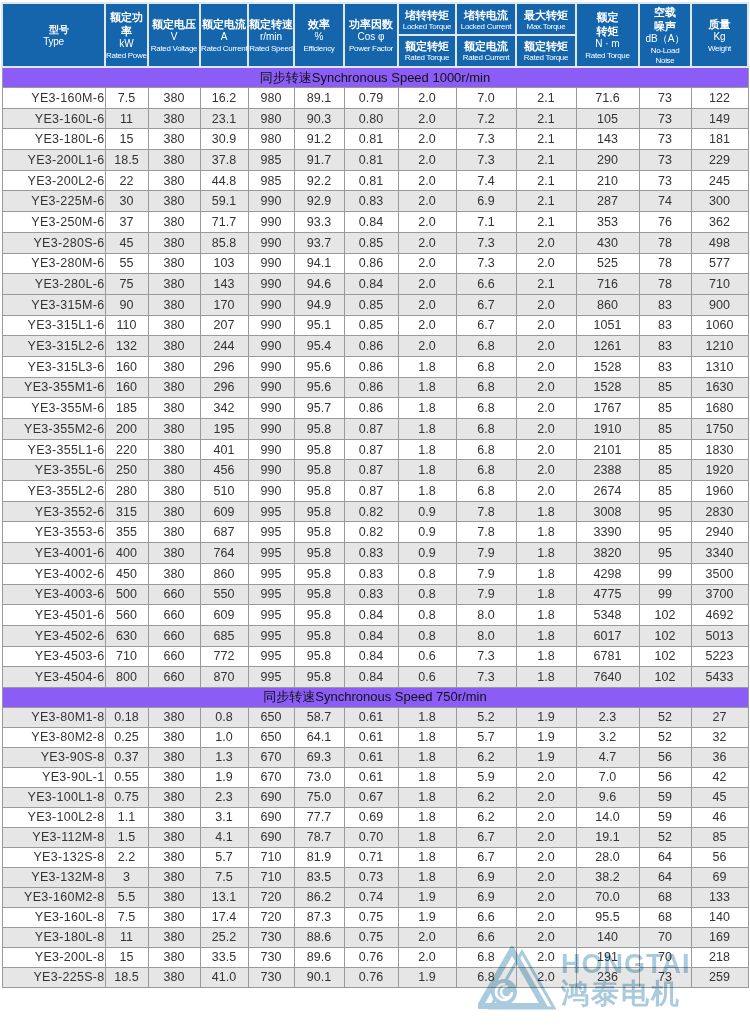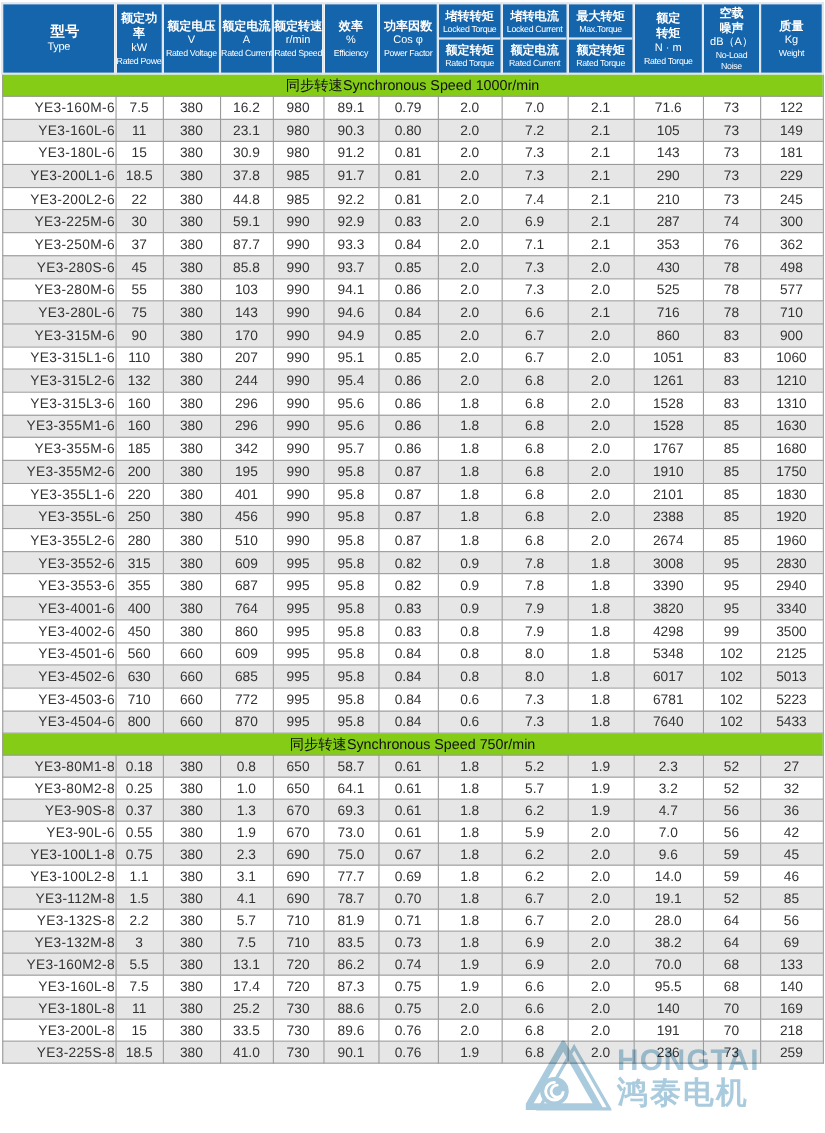--- a/index.html
+++ b/index.html
@@ -12,34 +12,34 @@
   }
   
   thead th{
     background:#1565ad;color:#fff;font-weight:normal;padding:0;
     border:2px solid #dfe7ee;vertical-align:middle;height:62px;text-align:center;
     overflow:hidden;
   }
   .h-zh{font-size:11px;font-weight:bold;line-height:1.3;}
   .h-unit{font-size:10px;line-height:1.25;}
   .h-en{font-size:8px;letter-spacing:-0.3px;line-height:1.2;white-space:nowrap;}
-  th[data-name="col-header-type"] .h-zh{font-size:13px;margin-left:11px;}
+  th[data-name="col-header-type"] .h-zh{font-size:10px;margin-left:11px;}
   th[data-name="col-header-type"] .h-en{font-size:10px;}
   .split-top,.split-bottom{height:29px;display:flex;flex-direction:column;justify-content:center;}
   .split-bottom{border-top:2px solid #dfe7ee;}
   
   tbody td{
     border:1px solid #9a9a9a;background:#fff;color:#333;
     text-align:center;font-size:12.5px;padding:0;
   }
   tr.s0 td{height:19.7px;}
   tr.s1 td{height:19px;}
   tr.shade td{background:#e6e6e6;}
   td.type{text-align:right;padding-left:6px;letter-spacing:0.3px;}
-  tr.section-row td{background:#84cc16;height:19px;font-size:13px;color:#111;}
+  tr.section-row td{background:#8b5cf6;height:19px;font-size:13px;color:#111;}
   
   .watermark{
     position:absolute;left:478px;top:946px;display:flex;align-items:center;
     color:#a9cbdd;z-index:5;pointer-events:none;mix-blend-mode:multiply;
   }
   .wm-logo{flex:0 0 auto;}
   .wm-text{margin-left:5px;}
   .wm-line1{font-size:27px;font-weight:bold;letter-spacing:1px;line-height:29px;white-space:nowrap;}
   .wm-line2{font-size:28px;font-weight:bold;letter-spacing:2px;line-height:30px;white-space:nowrap;}
 </style>
@@ -240,21 +240,21 @@
           <td data-name="cell-locked-current-ratio">6.9</td>
           <td data-name="cell-max-torque-ratio">2.1</td>
           <td data-name="cell-rated-torque">287</td>
           <td data-name="cell-no-load-noise">74</td>
           <td data-name="cell-weight">300</td>
         </tr>
         <tr class="s0" data-name="table-row">
           <td data-name="cell-type" class="type">YE3-250M-6</td>
           <td data-name="cell-rated-power">37</td>
           <td data-name="cell-rated-voltage">380</td>
-          <td data-name="cell-rated-current">87.7</td>
+          <td data-name="cell-rated-current">71.7</td>
           <td data-name="cell-rated-speed">990</td>
           <td data-name="cell-efficiency">93.3</td>
           <td data-name="cell-power-factor">0.84</td>
           <td data-name="cell-locked-torque-ratio">2.0</td>
           <td data-name="cell-locked-current-ratio">7.1</td>
           <td data-name="cell-max-torque-ratio">2.1</td>
           <td data-name="cell-rated-torque">353</td>
           <td data-name="cell-no-load-noise">76</td>
           <td data-name="cell-weight">362</td>
         </tr>
@@ -506,34 +506,49 @@
           <td data-name="cell-rated-speed">995</td>
           <td data-name="cell-efficiency">95.8</td>
           <td data-name="cell-power-factor">0.83</td>
           <td data-name="cell-locked-torque-ratio">0.8</td>
           <td data-name="cell-locked-current-ratio">7.9</td>
           <td data-name="cell-max-torque-ratio">1.8</td>
           <td data-name="cell-rated-torque">4298</td>
           <td data-name="cell-no-load-noise">99</td>
           <td data-name="cell-weight">3500</td>
         </tr>
+        <tr class="s0 shade" data-name="table-row">
+          <td data-name="cell-type" class="type">YE3-4003-6</td>
+          <td data-name="cell-rated-power">500</td>
+          <td data-name="cell-rated-voltage">660</td>
+          <td data-name="cell-rated-current">550</td>
+          <td data-name="cell-rated-speed">995</td>
+          <td data-name="cell-efficiency">95.8</td>
+          <td data-name="cell-power-factor">0.83</td>
+          <td data-name="cell-locked-torque-ratio">0.8</td>
+          <td data-name="cell-locked-current-ratio">7.9</td>
+          <td data-name="cell-max-torque-ratio">1.8</td>
+          <td data-name="cell-rated-torque">4775</td>
+          <td data-name="cell-no-load-noise">99</td>
+          <td data-name="cell-weight">3700</td>
+        </tr>
         <tr class="s0" data-name="table-row">
           <td data-name="cell-type" class="type">YE3-4501-6</td>
           <td data-name="cell-rated-power">560</td>
           <td data-name="cell-rated-voltage">660</td>
           <td data-name="cell-rated-current">609</td>
           <td data-name="cell-rated-speed">995</td>
           <td data-name="cell-efficiency">95.8</td>
           <td data-name="cell-power-factor">0.84</td>
           <td data-name="cell-locked-torque-ratio">0.8</td>
           <td data-name="cell-locked-current-ratio">8.0</td>
           <td data-name="cell-max-torque-ratio">1.8</td>
           <td data-name="cell-rated-torque">5348</td>
           <td data-name="cell-no-load-noise">102</td>
-          <td data-name="cell-weight">2125</td>
+          <td data-name="cell-weight">4692</td>
         </tr>
         <tr class="s0 shade" data-name="table-row">
           <td data-name="cell-type" class="type">YE3-4502-6</td>
           <td data-name="cell-rated-power">630</td>
           <td data-name="cell-rated-voltage">660</td>
           <td data-name="cell-rated-current">685</td>
           <td data-name="cell-rated-speed">995</td>
           <td data-name="cell-efficiency">95.8</td>
           <td data-name="cell-power-factor">0.84</td>
           <td data-name="cell-locked-torque-ratio">0.8</td>
@@ -615,21 +630,21 @@
           <td data-name="cell-efficiency">69.3</td>
           <td data-name="cell-power-factor">0.61</td>
           <td data-name="cell-locked-torque-ratio">1.8</td>
           <td data-name="cell-locked-current-ratio">6.2</td>
           <td data-name="cell-max-torque-ratio">1.9</td>
           <td data-name="cell-rated-torque">4.7</td>
           <td data-name="cell-no-load-noise">56</td>
           <td data-name="cell-weight">36</td>
         </tr>
         <tr class="s1" data-name="table-row">
-          <td data-name="cell-type" class="type">YE3-90L-6</td>
+          <td data-name="cell-type" class="type">YE3-90L-1</td>
           <td data-name="cell-rated-power">0.55</td>
           <td data-name="cell-rated-voltage">380</td>
           <td data-name="cell-rated-current">1.9</td>
           <td data-name="cell-rated-speed">670</td>
           <td data-name="cell-efficiency">73.0</td>
           <td data-name="cell-power-factor">0.61</td>
           <td data-name="cell-locked-torque-ratio">1.8</td>
           <td data-name="cell-locked-current-ratio">5.9</td>
           <td data-name="cell-max-torque-ratio">2.0</td>
           <td data-name="cell-rated-torque">7.0</td>

